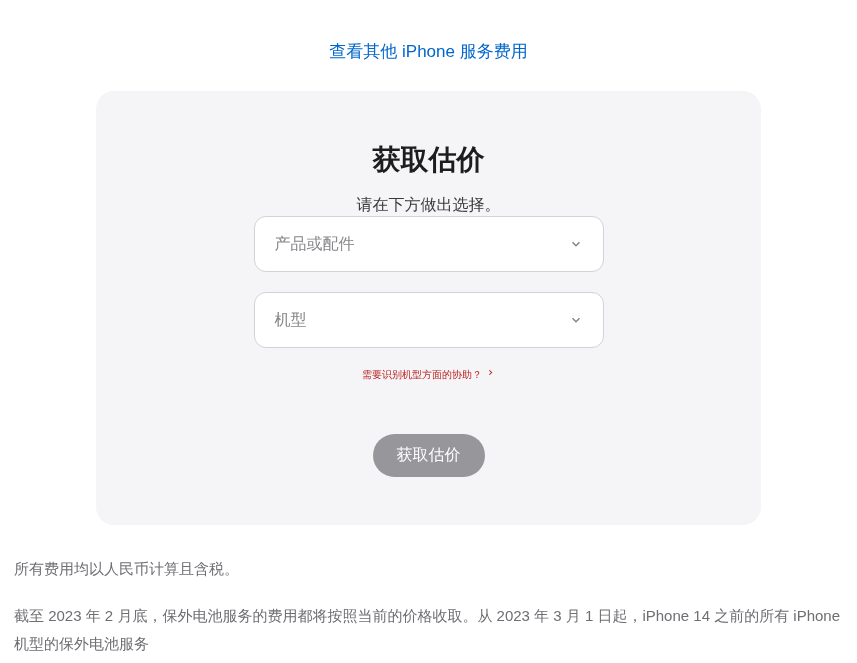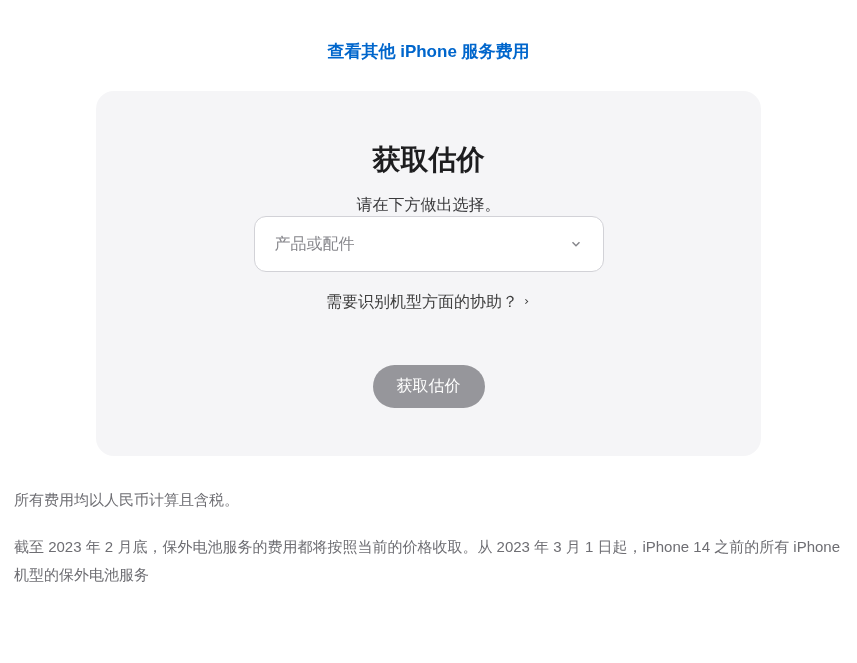--- a/index.html
+++ b/index.html
@@ -15,21 +15,20 @@
       height: 663px;
       overflow: hidden;
     }
     .container {
       width: 100%;
       padding: 0 10px;
     }
     .top-link {
       text-align: center;
       padding: 40px 0 28px;
-      font-weight: bold;
     }
     .top-link a {
       color: #0066cc;
       text-decoration: none;
       font-size: 17px;
     }
     .card {
       background: #f5f5f7;
       border-radius: 18px;
       margin: 0 auto;
@@ -79,23 +78,23 @@
       display: block;
     }
     .help-link {
       display: flex;
       align-items: center;
       justify-content: center;
       margin-top: 14px;
       margin-bottom: 52px;
     }
     .help-link a {
-      color: #404040;
+      color: #b91c1c;
       text-decoration: none;
-      font-size: 16px;
+      font-size: 10px;
       display: inline-flex;
     }
     .help-link .chevron-right {
       margin-left: 4px;
     }
     .help-link .chevron-right svg {
       width: 9px;
       height: 9px;
     }
     .submit-btn {
@@ -135,20 +134,30 @@
       <div class="select-box">
         <span class="select-placeholder">产品或配件</span>
         <span class="chevron">
           <svg viewBox="0 0 24 24" fill="none" stroke="currentColor" stroke-width="2.5">
               <polyline points="6 9 12 15 18 9"></polyline>
             </svg>
         </span>
       </div>
     </div>
 
+    <div class="select-wrap">
+      <div class="select-box">
+        <span class="select-placeholder">机型</span>
+        <span class="chevron">
+          <svg viewBox="0 0 24 24" fill="none" stroke="currentColor" stroke-width="2.5">
+              <polyline points="6 9 12 15 18 9"></polyline>
+            </svg>
+        </span>
+      </div>
+    </div>
 
     <div class="help-link">
       <a href="#">
         <span>需要识别机型方面的协助？</span>
         <span class="chevron-right">
           <svg viewBox="0 0 24 24" fill="none" stroke="currentColor" stroke-width="2.8">
               <polyline points="9 18 15 12 9 6"></polyline>
             </svg>
         </span>
       </a>

